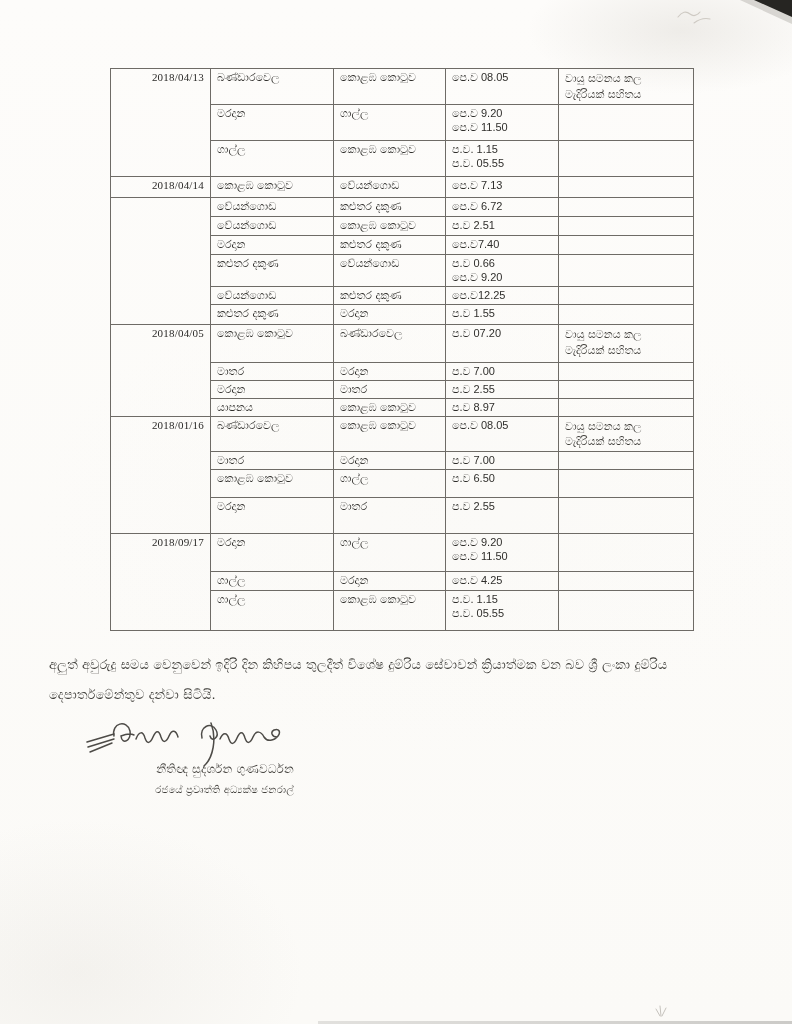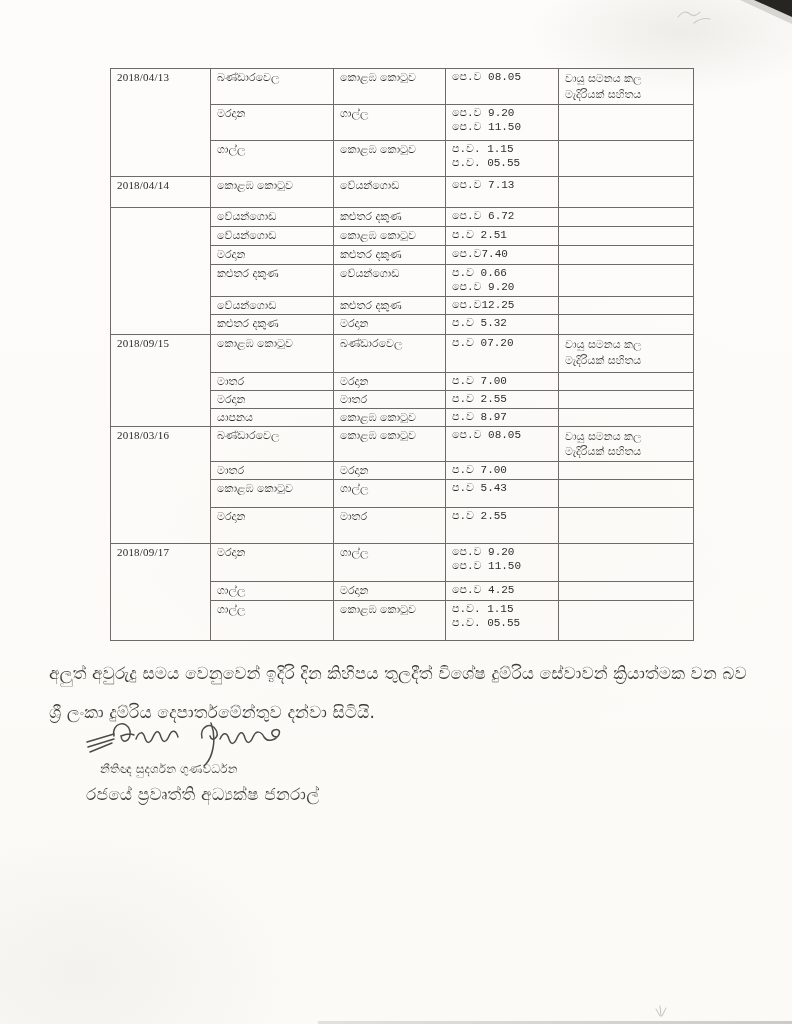--- a/index.html
+++ b/index.html
@@ -38,37 +38,37 @@
     border-collapse:collapse;table-layout:fixed;
     color:#2f2e2b;
   }
   table.schedule td{
     border:1px solid #6e6b66;
     padding:2px 6px 1px;
     vertical-align:top;
     font-size:11px;line-height:1.25;
     overflow:hidden;
   }
-  td.c-date{font-family:"Liberation Serif", serif;font-size:13px;letter-spacing:.2px;padding-top:4px;color:#2a2927;}
-  td.c-time{font-family:Liberation Mono, monospace;font-size:12px;}
+  td.c-date{font-family:"Liberation Serif", serif;font-size:13px;letter-spacing:.2px;padding-top:4px;color:#2a2927;text-align:right;}
+  td.c-time{font-family:Liberation Sans, sans-serif;font-size:12px;}
   td.c-time div{white-space:nowrap;}
   td.c-note div{font-size:11px;line-height:1.45;color:#3a3834;}
   tr.rh36{height:36px} tr.rh38{height:38px} tr.rh40{height:40px}
-  tr.rh34{height:34px} tr.rh32{height:32px} tr.rh28{height:28px} tr.rh21{height:31px} tr.rh20{height:20px}
+  tr.rh34{height:34px} tr.rh32{height:32px} tr.rh28{height:28px} tr.rh21{height:21px} tr.rh20{height:20px}
   tr.rh19{height:19px} tr.rh18{height:18px} tr.rh17{height:17px}
 
   .para{
     position:absolute;left:49px;top:637px;width:700px;
-    font-size:17px;line-height:2.3;color:#3b3a36;
+    font-size:13px;line-height:2.3;color:#3b3a36;
     letter-spacing:.1px;
   }
-  .sig-block{position:absolute;left:84px;top:712px;color:#413f3b;}
+  .sig-block{position:absolute;left:84px;top:712px;color:#413f3b;text-align:right;}
   .sig-scribble{display:block;}
   .sig-name{font-size:12px;padding-left:16px;margin-top:-6px;letter-spacing:.2px;}
-  .sig-title{font-size:17px;padding-left:2px;margin-top:8px;letter-spacing:.2px;}
+  .sig-title{font-size:10px;padding-left:2px;margin-top:8px;letter-spacing:.2px;}
 </style>
 </head>
 <body>
 
 <div class="page">
 
   <div class="corner-fold-soft"></div>
   <div class="corner-fold"></div>
 
   <svg class="pencil-mark" width="46" height="26" viewBox="0 0 46 26">
@@ -164,27 +164,27 @@
         <td>කළුතර දකුණ</td>
         <td class="c-time">
             <div>පෙ.ව12.25</div>
           </td>
         <td class="c-note"></td>
       </tr>
       <tr class="rh20">
         <td>කළුතර දකුණ</td>
         <td>මරදාන</td>
         <td class="c-time">
-            <div>ප.ව 5.32</div>
+            <div>ප.ව 1.55</div>
           </td>
         <td class="c-note"></td>
       </tr>
 
       <tr class="rh38">
-        <td class="c-date" rowspan="4">2018/09/15</td>
+        <td class="c-date" rowspan="4">2018/04/05</td>
         <td>කොළඹ කොටුව</td>
         <td>බණ්ඩාරවෙල</td>
         <td class="c-time">
             <div>ප.ව 07.20</div>
           </td>
         <td class="c-note">
           <div>වායු සමනය කල</div>
           <div>මැදිරියක් සහිතය</div>
         </td>
       </tr>
@@ -207,21 +207,21 @@
       <tr class="rh18">
         <td>යාපනය</td>
         <td>කොළඹ කොටුව</td>
         <td class="c-time">
             <div>ප.ව 8.97</div>
           </td>
         <td class="c-note"></td>
       </tr>
 
       <tr class="rh34">
-        <td class="c-date" rowspan="4">2018/03/16</td>
+        <td class="c-date" rowspan="4">2018/01/16</td>
         <td>බණ්ඩාරවෙල</td>
         <td>කොළඹ කොටුව</td>
         <td class="c-time">
             <div>පෙ.ව 08.05</div>
           </td>
         <td class="c-note">
           <div>වායු සමනය කල</div>
           <div>මැදිරියක් සහිතය</div>
         </td>
       </tr>
@@ -230,21 +230,21 @@
         <td>මරදාන</td>
         <td class="c-time">
             <div>ප.ව 7.00</div>
           </td>
         <td class="c-note"></td>
       </tr>
       <tr class="rh28">
         <td>කොළඹ කොටුව</td>
         <td>ගාල්ල</td>
         <td class="c-time">
-            <div>ප.ව 5.43</div>
+            <div>ප.ව 6.50</div>
           </td>
         <td class="c-note"></td>
       </tr>
       <tr class="rh36">
         <td>මරදාන</td>
         <td>මාතර</td>
         <td class="c-time">
             <div>ප.ව 2.55</div>
           </td>
         <td class="c-note"></td>

